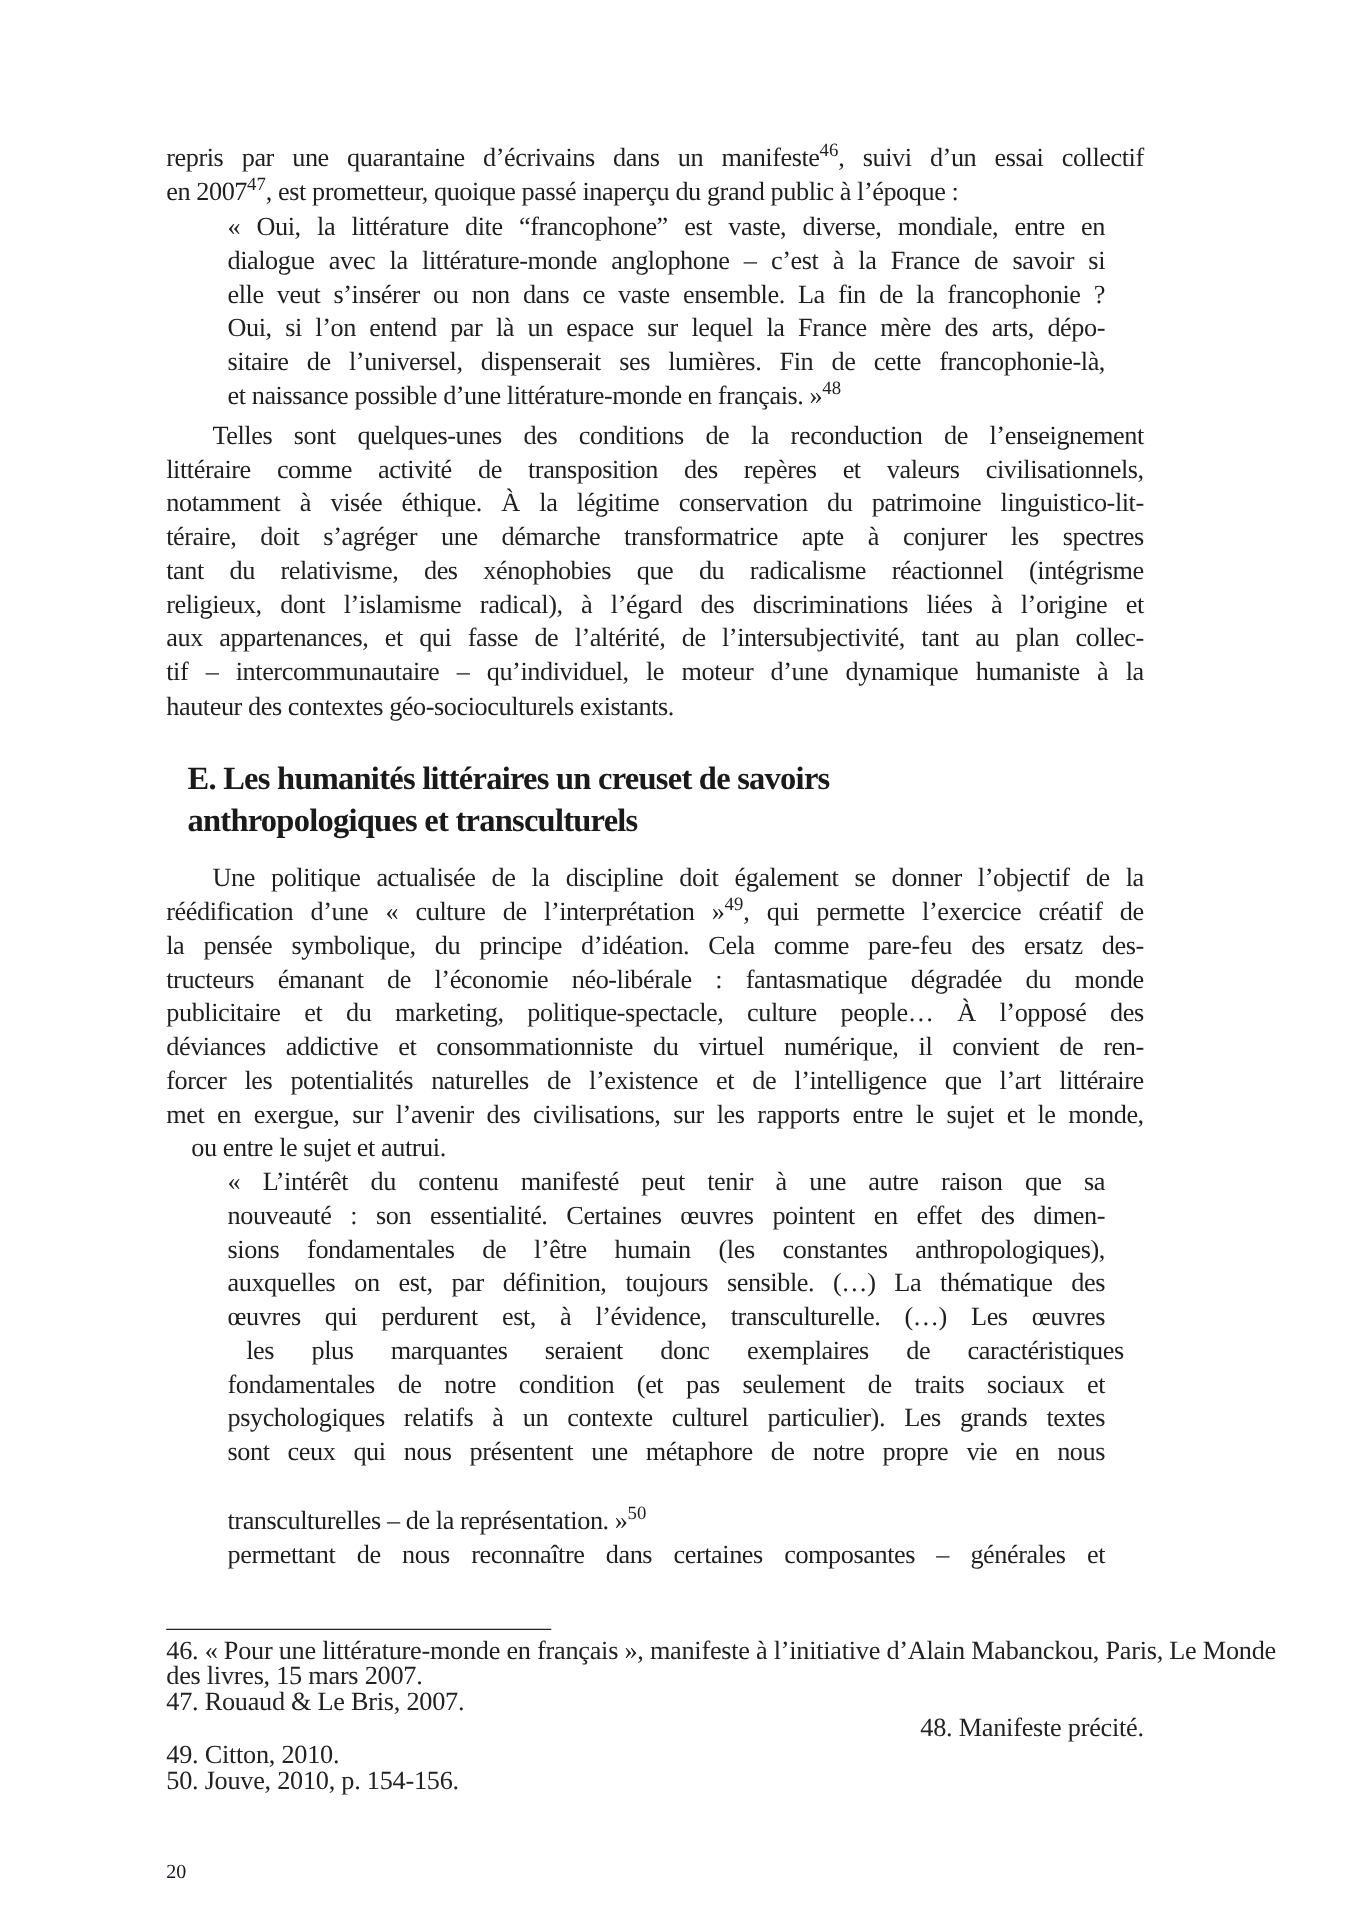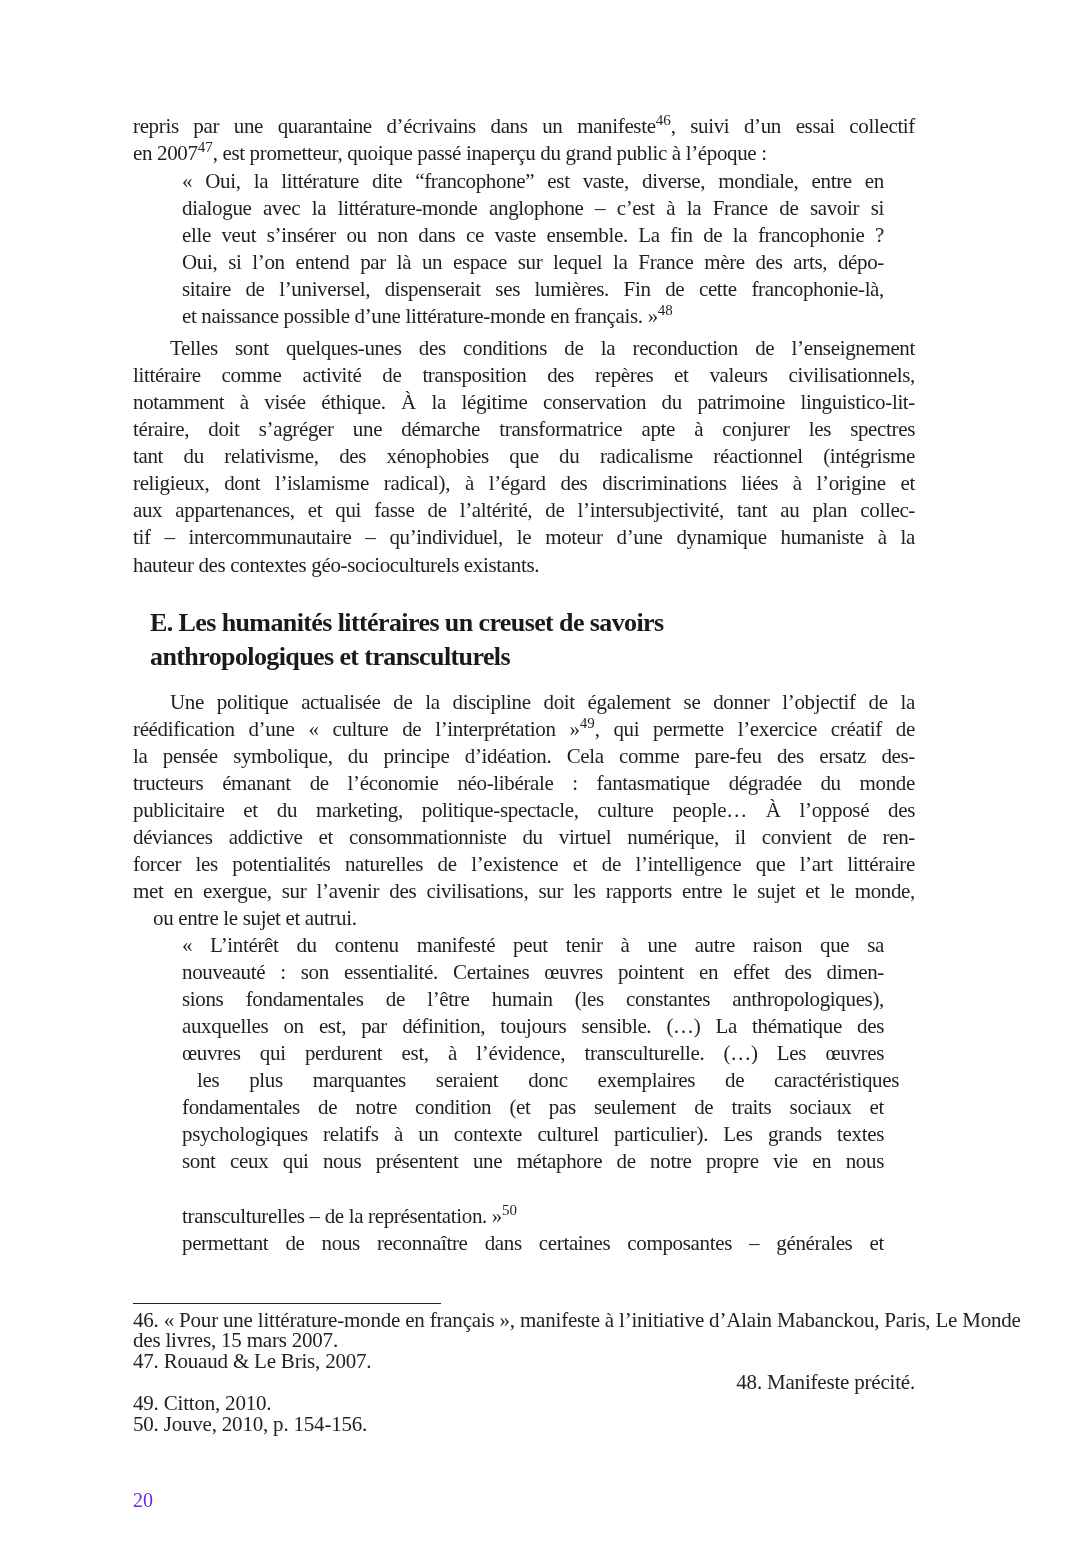--- a/index.html
+++ b/index.html
@@ -10,21 +10,21 @@
           letter-spacing:-0.35px; transform-origin:left top; }
   .line.last { text-align-last:left; }
   .q { left:182px; width:702px; }
   .sup { font-size:15px; vertical-align:super; line-height:0; letter-spacing:0;margin-top:38px; }
   .h { position:absolute; left:150px; font-weight:bold; font-size:26px; line-height:34px;
        letter-spacing:-0.6px; color:#1a1a1a; white-space:nowrap; }
   .rule { position:absolute; left:133px; top:1303px; width:308px; height:1px; background:#222; }
   .fn { position:absolute; left:133px; width:782px; font-size:21px; line-height:19px;
         white-space:nowrap; color:#222; letter-spacing:-0.2px; }
   .fn.just { text-align:justify; text-align-last:justify; }
-  .pnum { position:absolute; left:133px; top:1489px; font-size:20px; color:#6d28d9; }
+  .pnum { position:absolute; left:133px; top:1489px; font-size:16px; color:#0f172a; }
 </style>
 </head>
 <body>
 
 <div class="line" style="top: 113px; white-space: nowrap;"><span>repris par une quarantaine d’écrivains dans un manifeste</span><span class="sup">46</span><span>, suivi d’un essai collectif</span></div>
 <div class="line last" style="top: 140px; white-space: nowrap;"><span>en 2007</span><span class="sup">47</span><span>, est prometteur, quoique passé inaperçu du grand public à l’époque :</span></div>
 
 <div class="line q" style="top: 168px; white-space: nowrap;">« Oui, la littérature dite “francophone” est vaste, diverse, mondiale, entre en</div>
 <div class="line q" style="top: 195px; white-space: nowrap;">dialogue avec la littérature-monde anglophone – c’est à la France de savoir si</div>
 <div class="line q" style="top: 222px; white-space: nowrap;">elle veut s’insérer ou non dans ce vaste ensemble. La fin de la francophonie ?</div>

